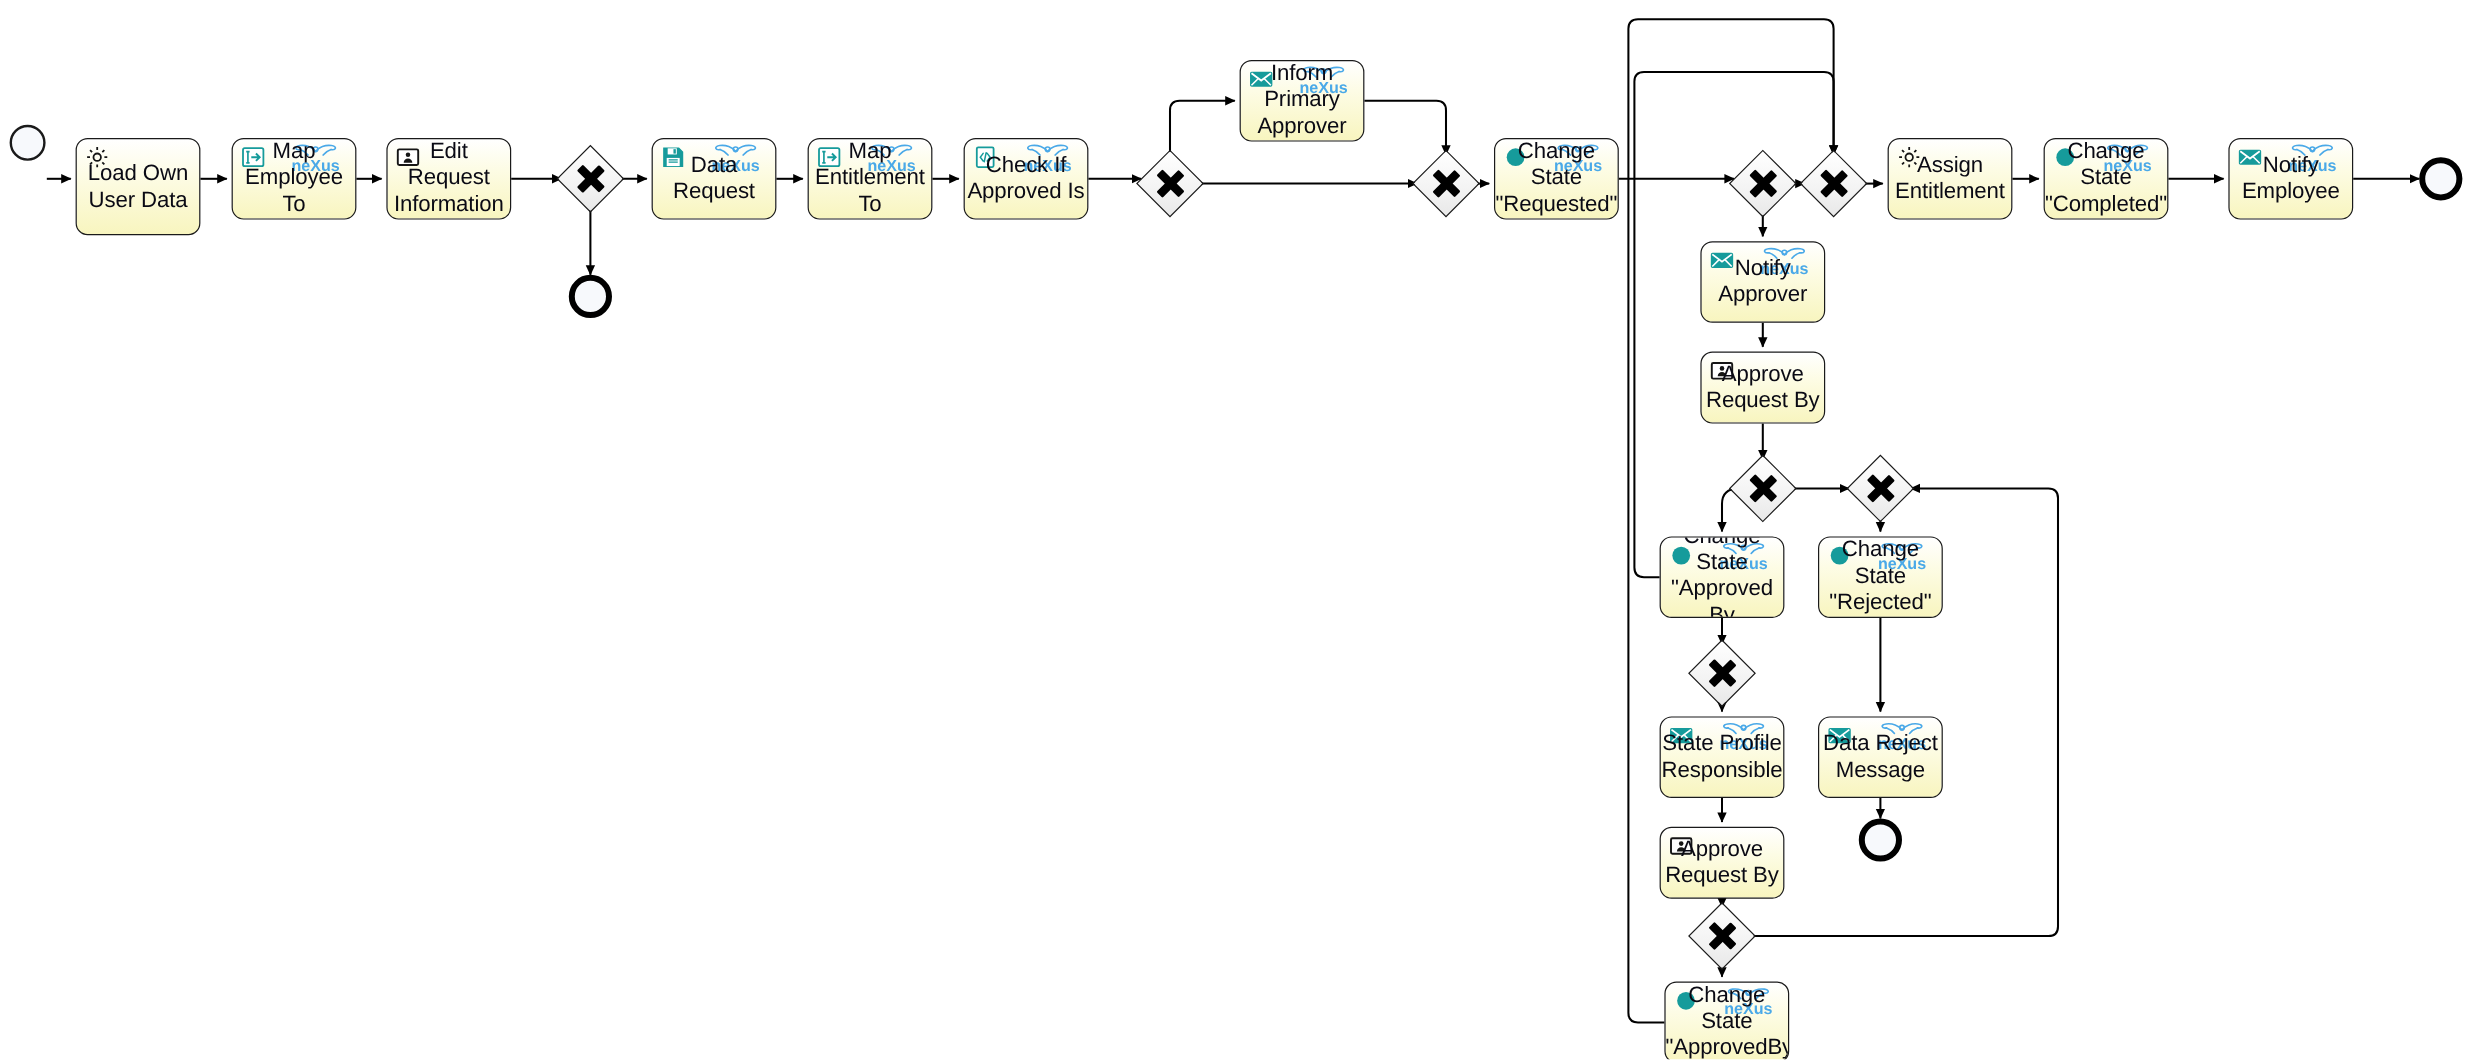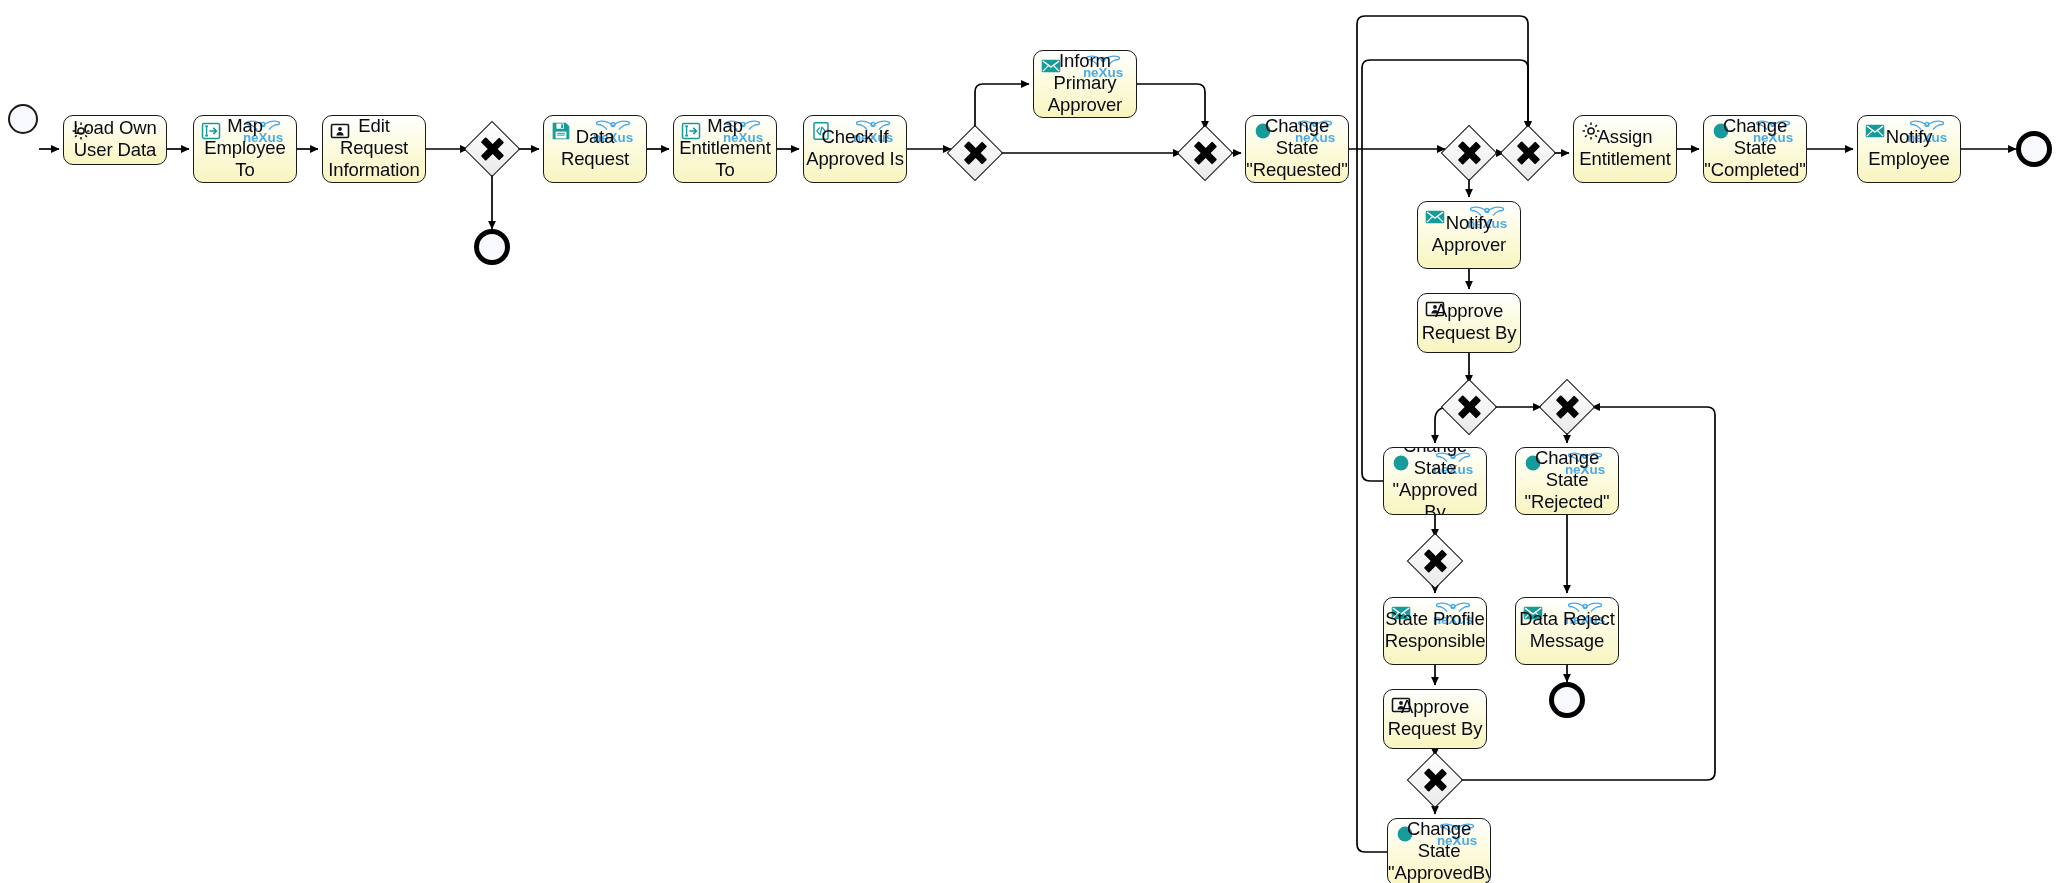--- a/index.html
+++ b/index.html
@@ -213,21 +213,21 @@
       <span class="xmark"></span>
     </div>
   <div class="gateway" style="left:1415px; top:541px;">
       <span class="xmark"></span>
     </div>
   <div class="gateway" style="left:1415px; top:760px;">
       <span class="xmark"></span>
     </div>
 
   <div id="task-layer">
-      <div class="task" style="left: 63px; top: 115px; width: 104px; height: 50px;">
+      <div class="task" style="left: 63px; top: 115px; width: 104px; height: 81px;">
         <span class="type-icon">
           <svg width="20" height="20" viewBox="0 0 20 20">
             <g fill="none" stroke="#151515" stroke-width="1.5">
               <circle cx="10" cy="10" r="3.1"></circle>
               <path d="M10 1.6v2.4M10 16v2.4M1.6 10h2.4M16 10h2.4M4.05 4.05l1.7 1.7M14.25 14.25l1.7 1.7M15.95 4.05l-1.7 1.7M5.75 14.25l-1.7 1.7"></path>
             </g>
           </svg>
         </span>
         <div class="task-label">Load Own
 User Data</div>

